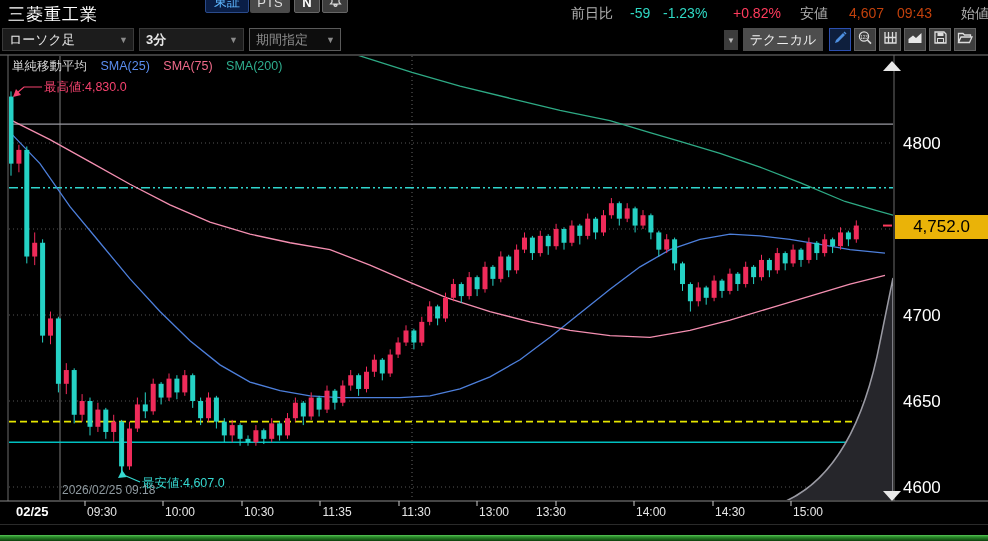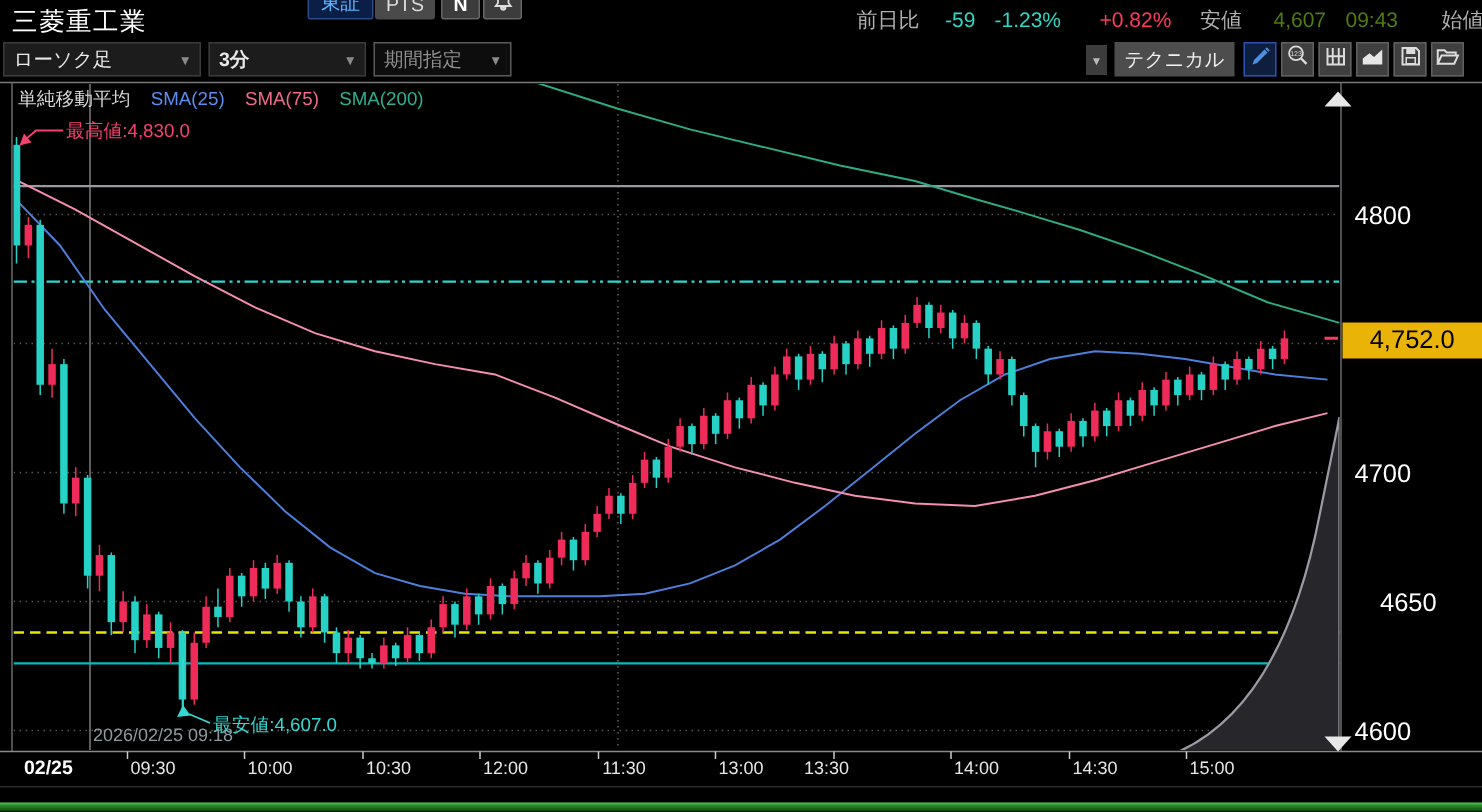--- a/index.html
+++ b/index.html
@@ -12,21 +12,21 @@
   .hbtn { position:absolute; top:-9px; height:22px; display:flex; align-items:center;
           justify-content:center; font-size:13px; border-radius:2px; }
   #tab-tse { left:205px; width:44px; background:#0a1e46; color:#5fb7ff; border:1px solid #2a4a8a; }
   #tab-pts { left:250px; width:40px; background:#4a4a4a; color:#ddd; }
   #btn-news { left:294px; width:26px; background:#3c3c3c; color:#fff; font-weight:bold; border:1px solid #666;}
   #btn-bell { left:322px; width:26px; background:#3c3c3c; border:1px solid #666;}
   .hfield { position:absolute; top:5px; font-size:14px; white-space:nowrap; }
   .lbl  { color:#b0b0b0; }
   .cyan { color:#2fd8c4; }
   .red  { color:#ff3b5c; }
-  .wht  { color:#4d7c0f; }
+  .wht  { color:#c2410c; }
 
   
   #toolbar { position:absolute; left:0; top:27px; width:988px; height:26px; }
   .dd { position:absolute; top:1px; height:23px; background:#1c1c1c; border:1px solid #3a3a3a;
         color:#e8e8e8; font-size:13px; display:flex; align-items:center; padding:0 6px; }
   .dd .arr { position:absolute; right:5px; color:#8a8a8a; font-size:9px; }
   #dd-type { left:2px;  width:132px; }
   #dd-int  { left:139px; width:105px;font-weight:bold; }
   #dd-period { left:249px; width:92px; background:#0d0d0d; border:1px solid #5a5a5a; color:#8e8e8e; }
   #tabstrip { position:absolute; left:346px; top:1px; width:322px; height:23px; background:#3c3c3c;
@@ -420,30 +420,30 @@
 </div>
 <div id="ann-high">最高値:4,830.0</div>
 <div id="ann-low">最安値:4,607.0</div>
 <div id="ann-low-date">2026/02/25 09:18</div>
 <div id="cur-price">4,752.0</div>
 <div id="xdate">02/25</div>
 <div id="xlabels">
     <div class="xlab" style="left: 102px;">09:30</div>
     <div class="xlab" style="left: 180px;">10:00</div>
     <div class="xlab" style="left: 259px;">10:30</div>
-    <div class="xlab" style="left: 337px;">12:00</div>
+    <div class="xlab" style="left: 337px;">11:35</div>
     <div class="xlab" style="left: 416px;">11:30</div>
     <div class="xlab" style="left: 494px;">13:00</div>
     <div class="xlab" style="left: 551px;">13:30</div>
     <div class="xlab" style="left: 651px;">14:00</div>
     <div class="xlab" style="left: 730px;">14:30</div>
     <div class="xlab" style="left: 808px;">15:00</div>
   </div>
 <div id="ylabels">
     <div class="ylab" style="top: 134px;">4800</div>
     <div class="ylab" style="top: 306px;">4700</div>
-    <div class="ylab" style="top: 392px; margin-left: 17px;">4650</div>
+    <div class="ylab" style="top: 392px;">4650</div>
     <div class="ylab" style="top: 478px;">4600</div>
   </div>
 <div class="scrollarr" id="arr-up"></div>
 <div class="scrollarr" id="arr-dn"></div>
 <div id="botline"></div>
 <div id="greenbar"></div>
 
 </body></html>

